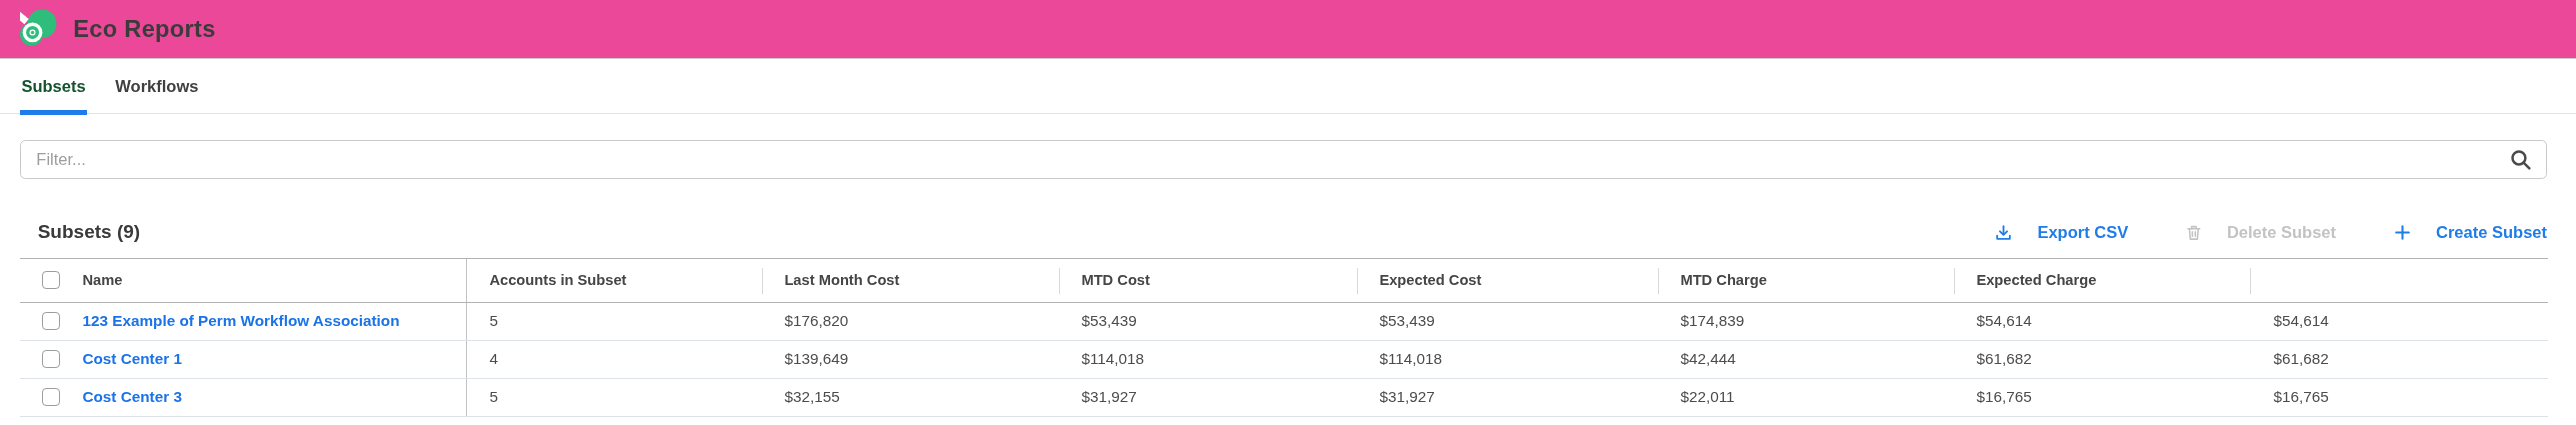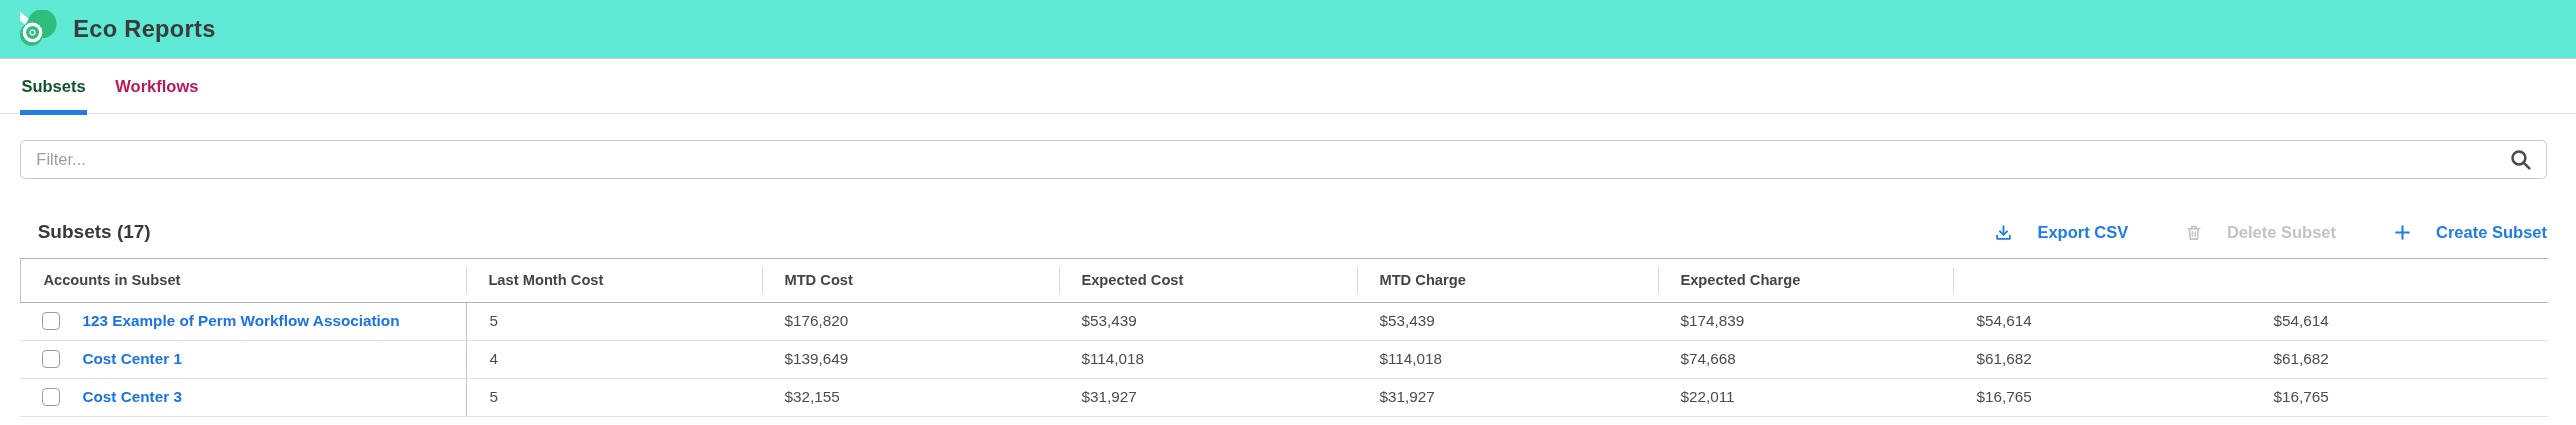--- a/index.html
+++ b/index.html
@@ -5,41 +5,41 @@
   * { margin: 0; padding: 0; box-sizing: border-box; }
   html, body { width: 2576px; height: 425px; overflow: hidden; background: #ffffff; }
   body { font-family: "Liberation Sans", "DejaVu Sans", sans-serif; color: #3d3d3d; }
 
   
   .app-header {
     height: 59px;
     display: flex; align-items: center;
     padding-left: 20px;
     border-bottom: 1.8px solid #cccccc;
-    background: #5eead4;
+    background: #ec4899;
   }
   .logo { width: 38px; height: 38px; flex: 0 0 auto; }
   .app-title {
     margin-left: 15.3px;
     font-size: 23.6px; font-weight: 700; color: #3b3b3b;
     letter-spacing: 0.3px;
   }
 
   
   .tabs {
     height: 55px;
     display: flex; align-items: stretch;
     padding-left: 20px;
     border-bottom: 1.8px solid #e3e3e3;
     background: #ffffff;
   }
   .tab {
     position: relative;
     display: flex; align-items: center; justify-content: center;
-    font-size: 16.5px; font-weight: 600; color: #be185d;
+    font-size: 16.5px; font-weight: 600; color: #404040;
     cursor: pointer;
   }
   .tab.first { min-width: 67px; }
   .tab + .tab { margin-left: 20px; padding: 0 8.3px; }
   .tab.active { color: #14532d; }
   .tab.active::after {
     content: ""; position: absolute; left: 0; right: 0; bottom: -1.8px;
     height: 4.7px; background: #1f7ce9;
   }
 
@@ -153,21 +153,21 @@
 
 <div class="filter-wrap">
   <input class="filter-input" type="text" value="" placeholder="Filter..." style="">
   <svg class="search-icon" viewBox="0 0 24 24" fill="none" stroke="currentColor" stroke-width="2.4" stroke-linecap="round">
     <circle cx="10.5" cy="10.5" r="6.2"></circle>
     <line x1="15.2" y1="15.2" x2="20.5" y2="20.5"></line>
   </svg>
 </div>
 
 <div class="list-header">
-  <h2 class="list-title">Subsets (17)</h2>
+  <h2 class="list-title">Subsets (9)</h2>
   <div class="actions">
 
     <button class="action-btn primary">
       <svg width="19" height="19" viewBox="0 0 24 24" fill="none" stroke="currentColor" stroke-width="2.3" stroke-linecap="round" stroke-linejoin="round">
         <path d="M12 4v10"></path>
           <path d="M7.5 10.5 12 15l4.5-4.5"></path>
           <path d="M4 16v4h16v-4"></path>
       </svg>
       <span>Export CSV</span>
     </button>
@@ -188,20 +188,24 @@
       </svg>
       <span>Create Subset</span>
     </button>
 
   </div>
 </div>
 
 <div class="subset-table">
 
   <div class="tr head">
+    <div class="th name-cell">
+      <div class="checkbox"></div>
+      <span>Name</span>
+    </div>
     <div class="th col-sep">Accounts in Subset</div>
     <div class="th tick">Last Month Cost</div>
     <div class="th tick">MTD Cost</div>
     <div class="th tick">Expected Cost</div>
     <div class="th tick">MTD Charge</div>
     <div class="th tick tick-end">Expected Charge</div>
   </div>
 
   <div class="tr row">
     <div class="td name-cell">
@@ -219,21 +223,21 @@
 
   <div class="tr row">
     <div class="td name-cell">
       <div class="checkbox"></div>
       <a class="name-link">Cost Center 1</a>
     </div>
     <div class="td col-sep">4</div>
     <div class="td">$139,649</div>
     <div class="td">$114,018</div>
     <div class="td">$114,018</div>
-    <div class="td">$74,668</div>
+    <div class="td">$42,444</div>
     <div class="td">$61,682</div>
     <div class="td">$61,682</div>
   </div>
 
   <div class="tr row">
     <div class="td name-cell">
       <div class="checkbox"></div>
       <a class="name-link">Cost Center 3</a>
     </div>
     <div class="td col-sep">5</div>

